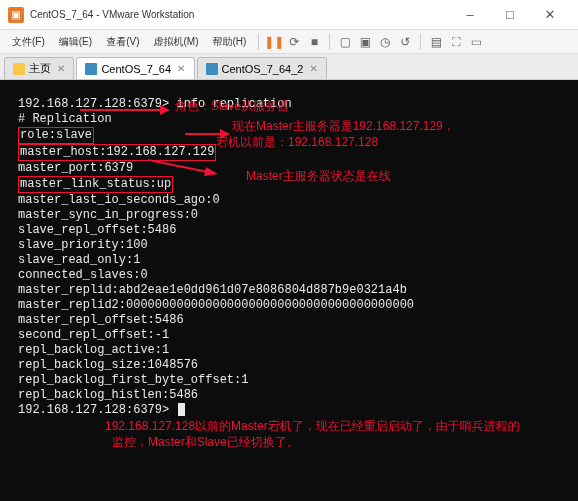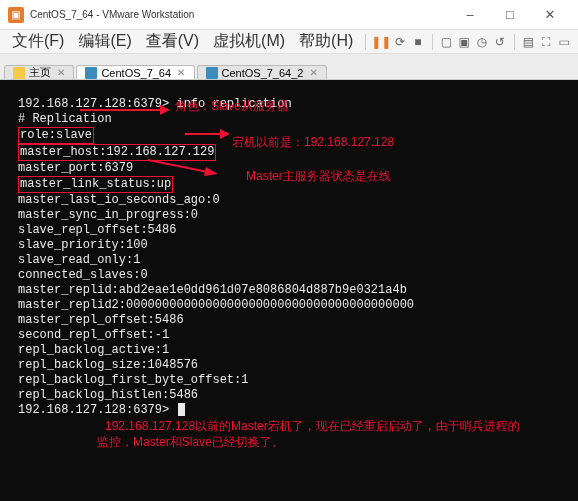--- a/index.html
+++ b/index.html
@@ -2,26 +2,26 @@
 <html><head>
   <meta charset="utf-8">
   <style>
     * { margin: 0; padding: 0; box-sizing: border-box; }
     body { font-family: "Segoe UI", Tahoma, sans-serif; font-size: 12px; background: #f0f0f0; width: 578px; height: 501px; overflow: hidden; }
     .titlebar { height: 30px; background: #fff; display: flex; align-items: center; padding: 0 8px; border-bottom: 1px solid #ddd; }
     .titlebar .icon { width: 16px; height: 16px; background: #e57c2d; border-radius: 2px; margin-right: 6px; display: inline-flex; align-items: center; justify-content: center; color:#fff; font-size:10px; }
     .titlebar .title { flex: 1; color: #333; font-size: 10px; }
     .titlebar .winbtn { width: 40px; height: 28px; display: inline-flex; align-items: center; justify-content: center; color: #555; cursor: pointer; font-size: 13px; }
     .menubar { height: 24px; background: #f5f5f5; display: flex; align-items: center; padding: 0 6px; border-bottom: 1px solid #ddd; gap: 2px; }
-    .menubar .menuitem { padding: 2px 6px; color: #333; cursor: pointer; font-size: 16px; white-space: nowrap; }
+    .menubar .menuitem { padding: 2px 6px; color: #333; cursor: pointer; font-size: 10px; white-space: nowrap; }
     .menubar .sep { width: 1px; height: 16px; background: #ccc; margin: 0 4px; }
     .menubar .ticon { width: 18px; height: 18px; display: inline-flex; align-items: center; justify-content: center; cursor: pointer; color: #666; font-size: 12px; }
     .menubar .ticon.orange { color: #e57c2d; }
     .tabbar { height: 26px; background: #ececec; display: flex; align-items: flex-end; padding: 0 4px; border-bottom: 1px solid #ccc; }
-    .tab { display: flex; align-items: center; height: 14px; padding: 0 8px; background: #e4e4e4; border: 1px solid #bbb; border-bottom: none; margin-right: 2px; font-size: 11px; cursor: pointer; border-radius: 3px 3px 0 0; }
+    .tab { display: flex; align-items: center; height: 22px; padding: 0 8px; background: #e4e4e4; border: 1px solid #bbb; border-bottom: none; margin-right: 2px; font-size: 11px; cursor: pointer; border-radius: 3px 3px 0 0; }
     .tab.active { background: #ffffff; }
     .tab .ticon2 { width: 12px; height: 12px; margin-right: 4px; display:inline-block; }
     .tab .home { background:#f9c846; border-radius:1px; }
     .tab .cent { background:#3c8dbc; border-radius:1px; }
     .tab .tclose { margin-left: 6px; color: #888; font-size: 10px; cursor:pointer; }
     .terminal { position: relative; background: #0c0c0c; color: #eaeaea; font-family: "Consolas","Courier New",monospace; font-size: 12px; line-height: 15px; padding: 2px 2px 2px 18px; height: 421px; overflow: hidden; white-space: pre; }
     .prompt { color: #eaeaea; }
     .redbox { border: 1px solid #e13; display: inline-block; padding: 0 1px; }
     .anno { position: absolute; color: #e13; font-family: "Microsoft YaHei","SimSun",sans-serif; font-size: 12px; line-height: 16px; }
     .arrow { position: absolute; pointer-events: none; }
@@ -104,23 +104,24 @@
   <svg class="arrow" style="left:80px;top:20px;" width="90" height="20">
       <line x1="0" y1="10" x2="80" y2="10" stroke="#e13" stroke-width="2"></line>
       <polygon points="80,5 90,10 80,15" fill="#e13"></polygon>
     </svg>
   <div class="anno" style="left:175px;top:18px;">角色：Slave从服务器</div>
 
   <svg class="arrow" style="left:185px;top:48px;" width="45" height="12">
       <line x1="0" y1="6" x2="35" y2="6" stroke="#e13" stroke-width="2"></line>
       <polygon points="35,1 45,6 35,11" fill="#e13"></polygon>
     </svg>
-  <div class="anno" style="left:232px;top:54px;">宕机以前是：192.168.127.128</div>
+  <div class="anno" style="left:232px;top:38px;">现在Master主服务器是192.168.127.129，</div>
+  <div class="anno" style="left:216px;top:54px;">宕机以前是：192.168.127.128</div>
 
   <svg class="arrow" style="left:148px;top:76px;" width="70" height="20">
       <line x1="0" y1="4" x2="60" y2="16" stroke="#e13" stroke-width="2"></line>
       <polygon points="58,11 70,18 56,20" fill="#e13"></polygon>
     </svg>
   <div class="anno" style="left:222px;top:88px;margin-left:24px;">Master主服务器状态是在线</div>
 
   <div class="anno" style="left:105px;top:338px;text-align:center;">192.168.127.128以前的Master宕机了，现在已经重启启动了，由于哨兵进程的</div>
-  <div class="anno" style="left:97px;top:354px;text-align:right;">监控，Master和Slave已经切换了。</div>
+  <div class="anno" style="left:112px;top:354px;text-align:right;">监控，Master和Slave已经切换了。</div>
 </div>
 
 </body></html>

